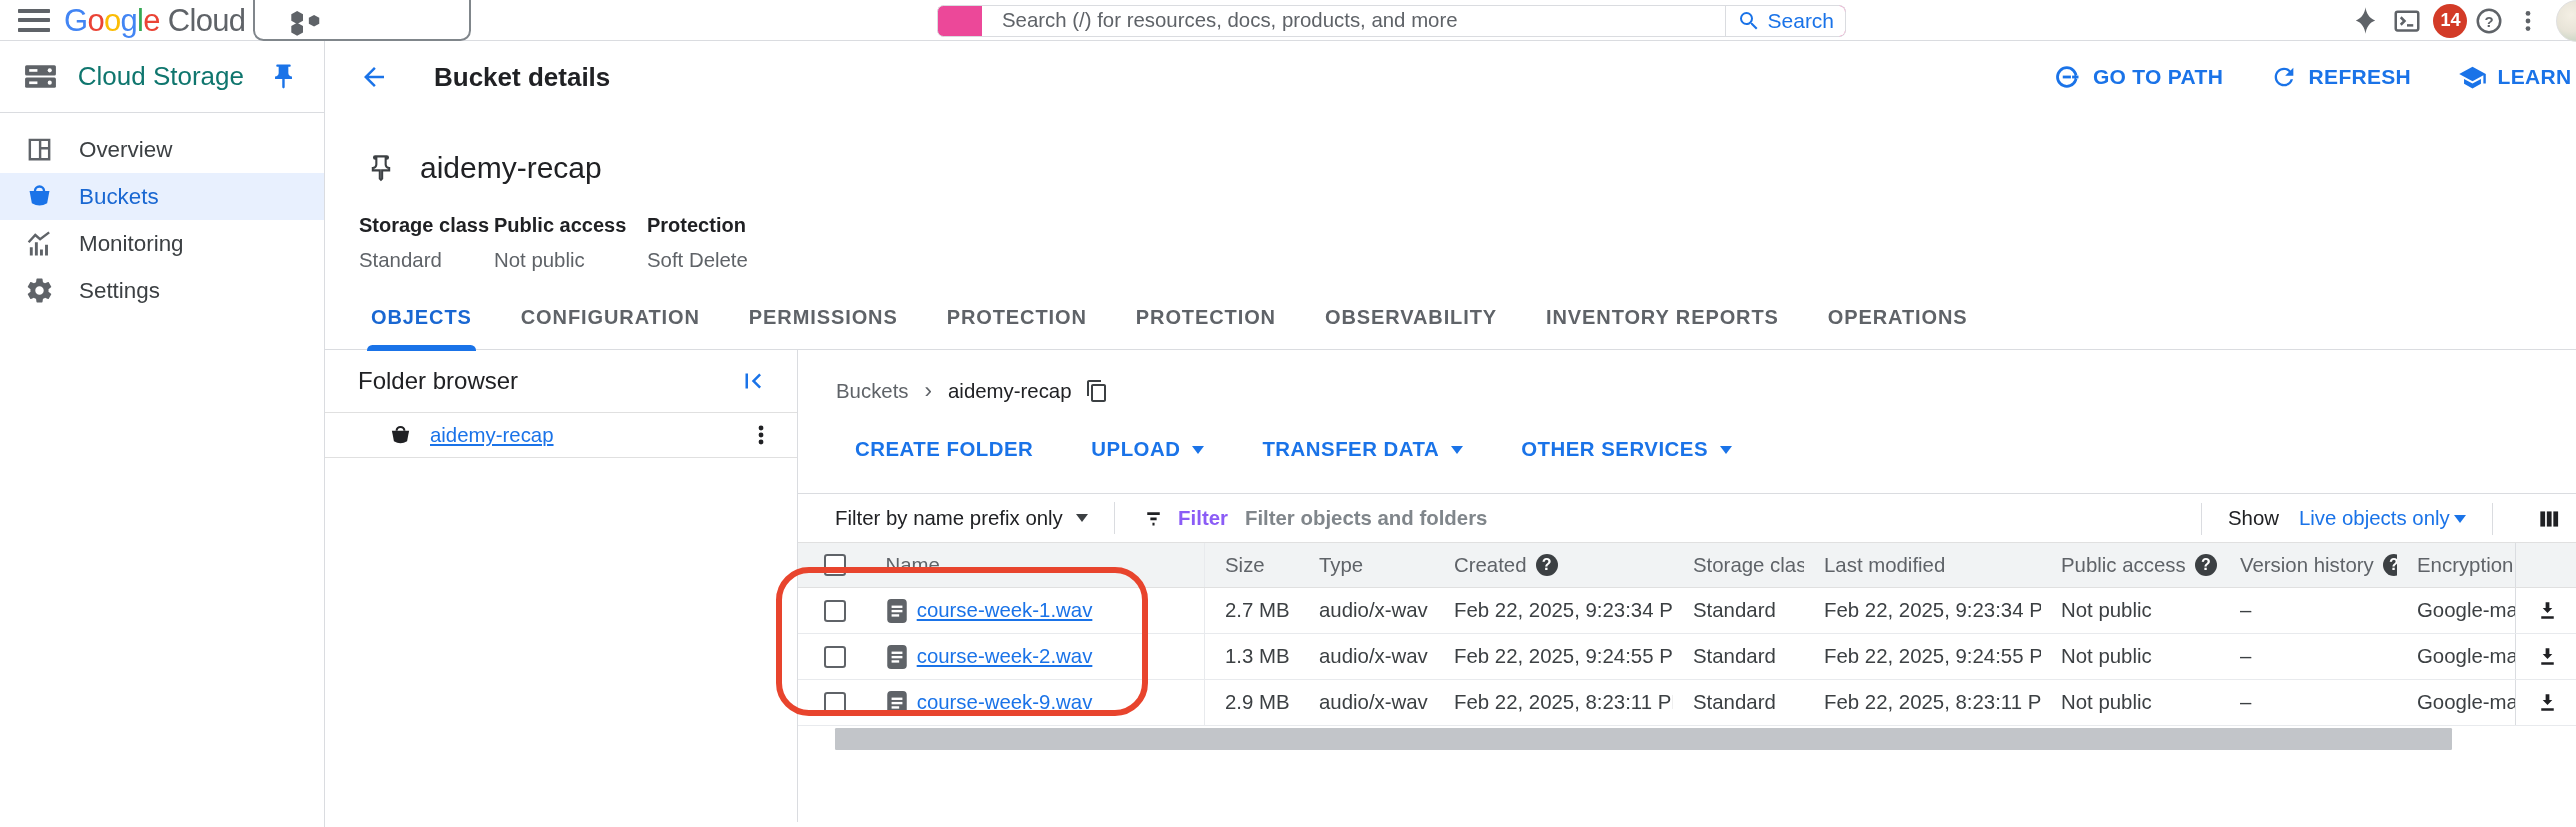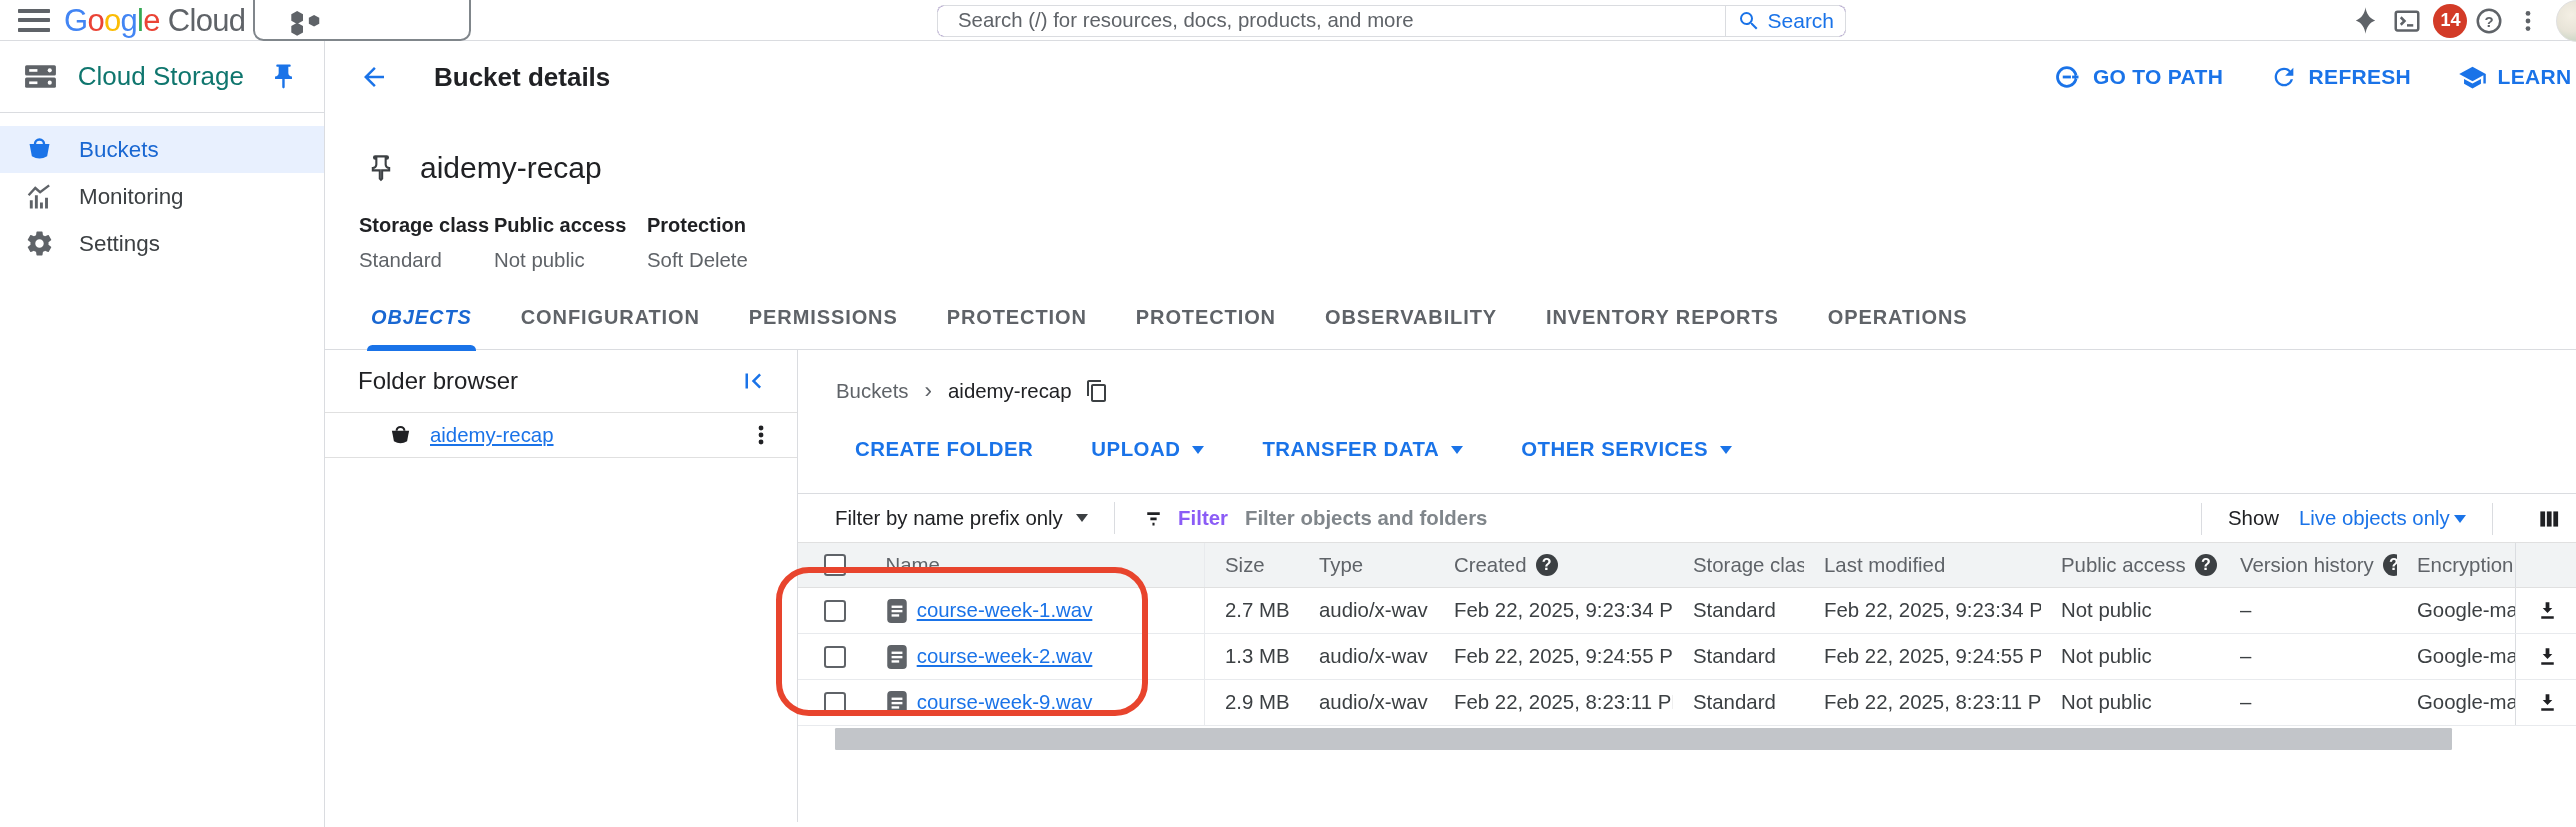--- a/index.html
+++ b/index.html
@@ -11,21 +11,21 @@
   .topbar { position:relative; height:41px; background:#fff; border-bottom:1.3px solid #dadce0; }
   .hamburger { position:absolute; left:18.4px; top:9.2px; width:32px; height:22.4px; cursor:pointer; }
   .hamburger i { display:block; height:4px; background:#5f6368; margin-bottom:5.3px; border-radius:0.7px; }
   .logo { position:absolute; left:64px; top:4px; font-size:31px; letter-spacing:-0.7px; display:flex; align-items:center; height:33px; }
   .logo .l0{color:#4285F4}.logo .l1{color:#EA4335}.logo .l2{color:#FBBC05}.logo .l3{color:#4285F4}.logo .l4{color:#34A853}.logo .l5{color:#EA4335}
   .logo .cloud { color:#5f6368; margin-left:8px; }
   .project-picker { position:absolute; left:253px; top:-12px; width:218px; height:53px;
     border:2px solid #80868b; border-radius:10.5px; background:#fff; }
   .hexes { position:absolute; left:33px; top:21px; }
   .searchbar { position:absolute; left:937px; top:4.6px; width:909px; height:32px;
-    border:1.3px solid #dadce0; border-radius:6.6px; background:#4c1d95; display:flex; align-items:stretch; overflow:hidden; }
+    border:1.3px solid #dadce0; border-radius:6.6px; background:#ec4899; display:flex; align-items:stretch; overflow:hidden;padding-left:44px; }
   .searchbar input { flex:1; border:none; outline:none; padding-left:20px; font-size:20.4px; color:#202124;
     font-family:"Liberation Sans", sans-serif; }
   .searchbar input::placeholder { color:#5f6368; }
   .search-btn { width:120px; border-left:1.3px solid #dadce0; display:flex; align-items:center; justify-content:center;
     gap:6.6px; color:#1a73e8; font-size:21px; cursor:pointer; background:#fff; }
   .top-icons { position:absolute; right:0; top:0; height:41px; display:flex; align-items:center; }
   .tico { width:41px; height:41px; display:flex; align-items:center; justify-content:flex-start; cursor:pointer; position:relative; }
   .badge { width:34px; height:34px; border-radius:50%; background:#d33b27; color:#fff; font-size:18px; font-weight:bold;
     display:flex; align-items:center; justify-content:center; }
   .avatar { width:42px; height:42px; border-radius:50%; margin-right:-22.4px;
@@ -57,21 +57,21 @@
   .bucket-name { font-size:30px; font-weight:500; color:#202124; margin-left:25px; }
   .bucket-meta { display:flex; margin:29px 0 0 34px; }
   .meta-col { margin-right:0; }
   .meta-col .m-label { font-size:20px; font-weight:bold; color:#202124; }
   .meta-col .m-value { font-size:20.4px; color:#5f6368; margin-top:12px; }
   .mc0{width:164px}.mc1{width:135px}.mc2{width:153px}.mc3{width:158px}
 
   .tabs { display:flex; align-items:flex-end; height:60px; border-bottom:1.3px solid #dadce0; padding-left:42px; margin-top:18.4px; }
   .tab { position:relative; font-size:20px; font-weight:bold; letter-spacing:0.9px; color:#5f6368;
     padding:0 4px 20px 4px; margin-right:41px; cursor:pointer; white-space:nowrap; }
-  .tab.active { color:#1967d2;font-style:italic; }
+  .tab.active { color:#1967d2; }
   .tab.active::after { content:""; position:absolute; left:0; right:0; bottom:-1.3px; height:5.3px; background:#1a73e8; border-radius:5.3px 5.3px 0 0; }
 
   .content { display:flex; height:472px; }
   .folder-panel { width:473px; flex:none; border-right:1.3px solid #dadce0; }
   .fp-head { height:63px; display:flex; align-items:center; justify-content:space-between; padding:0 29px 0 33px; border-bottom:1.3px solid #e0e0e0; }
   .fp-title { font-size:24px; color:#202124; }
   .fp-item { height:45px; display:flex; align-items:center; border-bottom:1.3px solid #e0e0e0; padding:0 24px 0 63px; }
   .fp-item .link { margin-left:17px; flex:1; }
   .link { color:#1a73e8; text-decoration:underline; font-size:20.4px; cursor:pointer; }
 
@@ -205,20 +205,28 @@
             <circle cx="27" cy="12" r="2" fill="#fff"></circle>
           <rect x="7" y="22.8" width="8" height="2.6" fill="#fff"></rect>
             <circle cx="27" cy="24" r="2" fill="#fff"></circle>
         </svg>
         <span class="sidebar-title">Cloud Storage</span>
         <svg class="side-pin" width="29" height="29" viewBox="0 0 24 24">
             <path fill="#1a73e8" d="M16 9V4h1c.55 0 1-.45 1-1s-.45-1-1-1H7c-.55 0-1 .45-1 1s.45 1 1 1h1v5c0 1.66-1.34 3-3 3v2h5.97v7l1 1 1-1v-7H19v-2c-1.66 0-3-1.34-3-3z"></path>
           </svg>
       </div>
       <nav class="nav">
+        <div class="nav-item">
+          <span class="nico">
+              <svg width="29" height="29" viewBox="0 0 24 24">
+                <path fill="#5f6368" d="M3 3h18v18H3V3zm2 2v14h6.5V5H5zm8.5 0v5H19V5h-5.5zm5.5 7h-5.5v7H19v-7z"></path>
+              </svg>
+            </span>
+          <span class="lbl">Overview</span>
+        </div>
         <div class="nav-item active">
           <span class="nico">
               <svg width="29" height="29" viewBox="0 0 32 32">
                 <path fill="#1a73e8" d="M5 10h22l-2.6 13.5Q16 28.5 7.6 23.5z"></path>
                 <path d="M11 10a5 5 0 0 1 10 0" fill="none" stroke="#1a73e8" stroke-width="2.6"></path>
               </svg>
             </span>
           <span class="lbl">Buckets</span>
         </div>
         <div class="nav-item">

